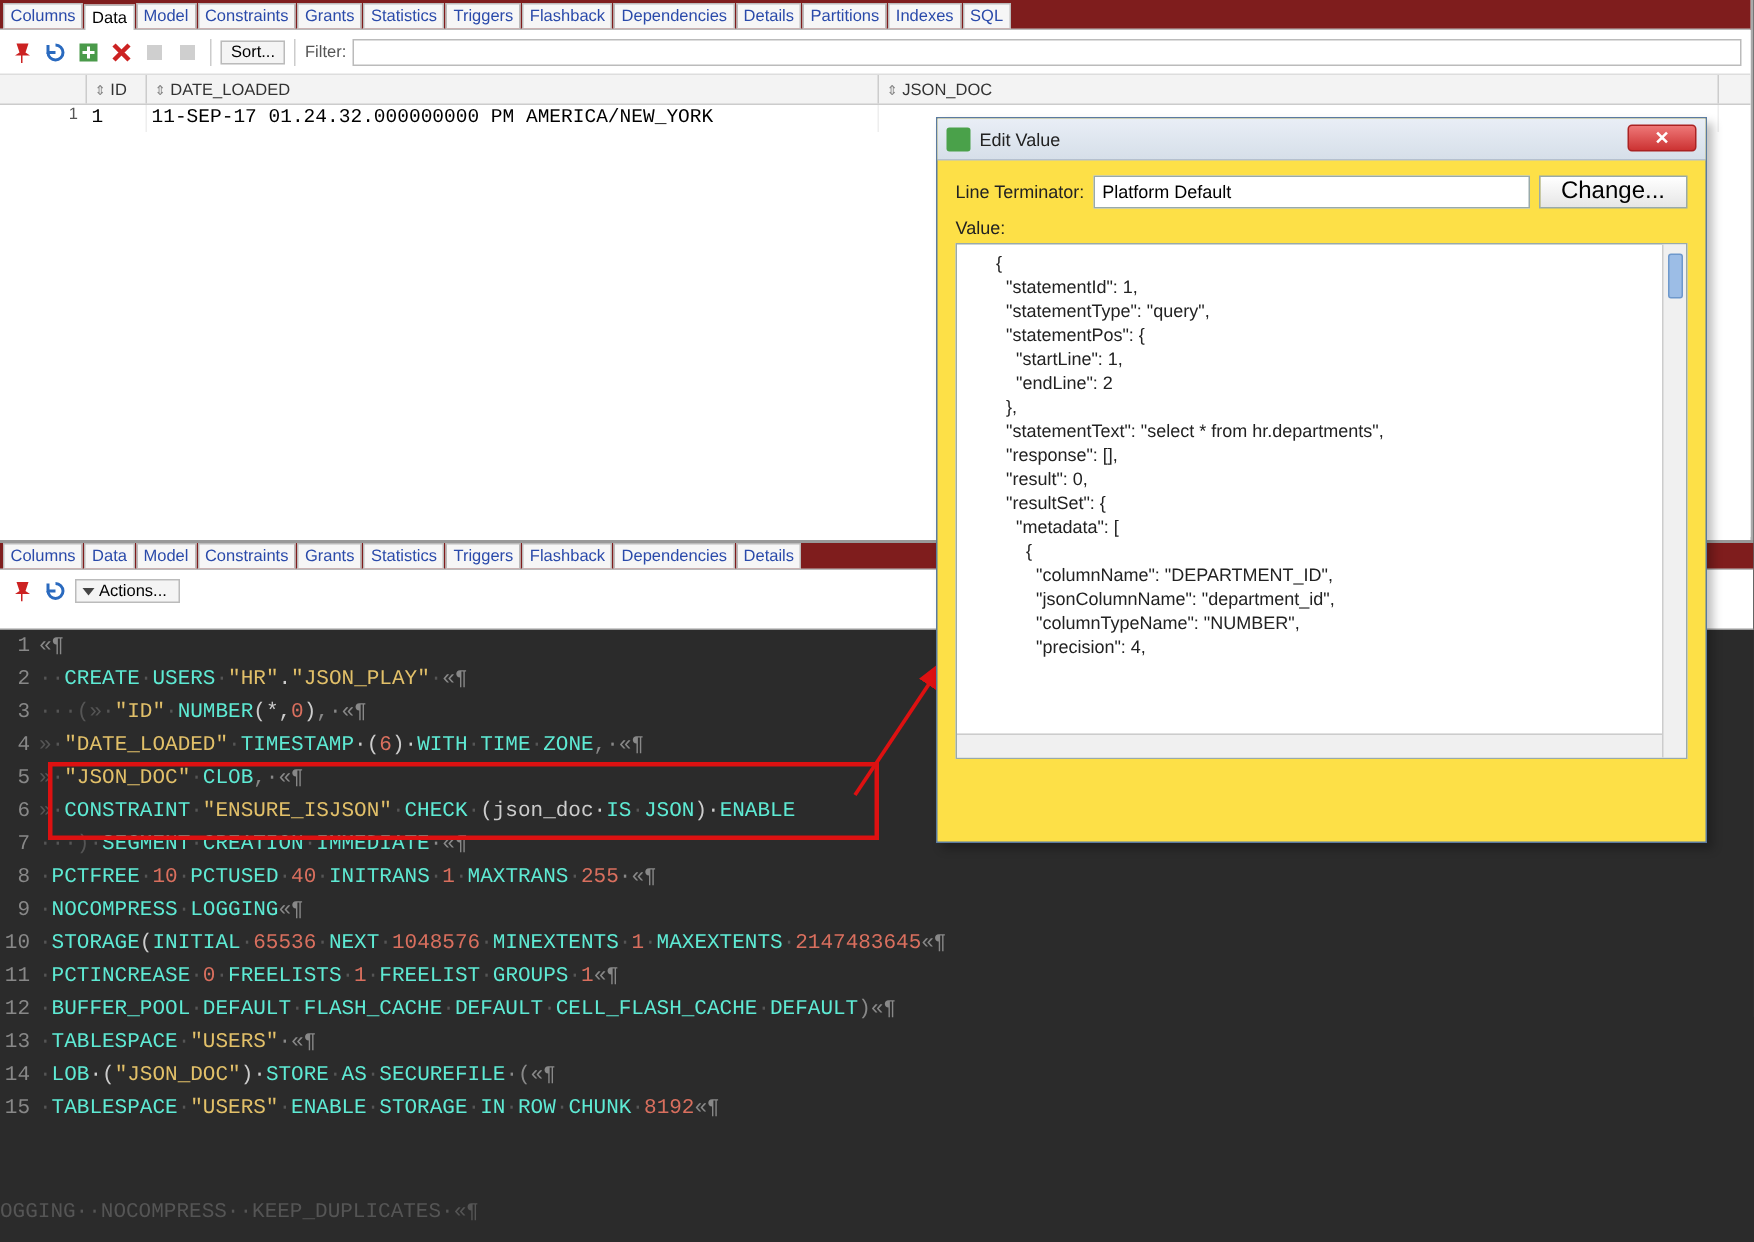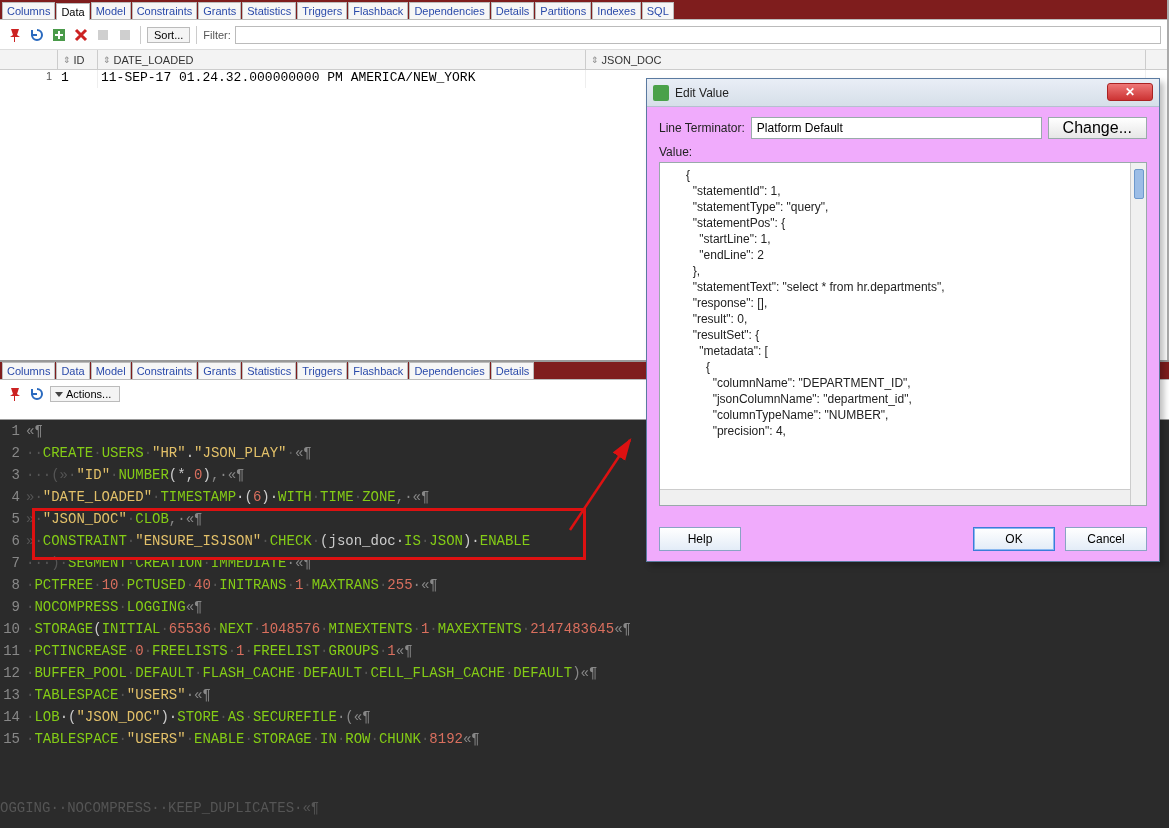--- a/index.html
+++ b/index.html
@@ -95,21 +95,21 @@
     position:absolute; top:420px; left:0; width:1169px; height:408px;
     background:#2b2b2b;
     font-family:"Consolas","Courier New",monospace;
     font-size:14px;
     line-height:22px;
     color:#ddd;
   }
   .editor .line { display:flex; white-space:pre; }
   .gutter { width:26px; text-align:right; padding-right:6px; color:#888; user-select:none;}
   .code { flex:1; }
-  .kw { color:#84cc16; }      
+  .kw { color:#5eead4; }      
   .str { color:#e2c069; }     
   .num { color:#d96f5e; }
   .punc{ color:#ccc; }
   .ws-dot{ color:#555; }
   .ws-mark{ color:#888; }
   .muted-bottom { color:#666; }
 
   .red-box {
     position:absolute;
     left:32px; top:508px;
@@ -120,24 +120,23 @@
   .red-arrow {
     position:absolute;
     pointer-events:none;
   }
 
   
   .dialog {
     position:absolute;
     left:624px; top:78px;
     width:514px; height:484px;
-    background:#f0abfc;
+    background:#fde047;
     border:1px solid #5a7aa0;
     box-shadow: 4px 4px 6px rgba(0,0,0,0.25);
-    margin-left: 22px;
   }
   .dlg-title {
     height:28px;
     background: linear-gradient(#e9eef6,#d6dfe9);
     border-bottom:1px solid #b5c0cf;
     display:flex; align-items:center; padding:0 6px;
     font-size:12px; color:#222;
   }
   .dlg-title .icon { width:16px; height:16px; margin-right:6px; background:#4aa14a; border-radius:2px;}
   .dlg-close {
@@ -357,18 +356,13 @@
               "columnName": "DEPARTMENT_ID",
               "jsonColumnName": "department_id",
               "columnTypeName": "NUMBER",
               "precision": 4,</div>
       <div class="dlg-scroll-v">
         <div class="dlg-scroll-thumb"></div>
       </div>
       <div class="dlg-scroll-h"></div>
     </div>
   </div>
-  <div class="dlg-buttons">
-    <button class="dlg-mainbtn left">Help</button>
-    <button class="dlg-mainbtn focus">OK</button>
-    <button class="dlg-mainbtn">Cancel</button>
-  </div>
 </div>
 
 </body></html>

